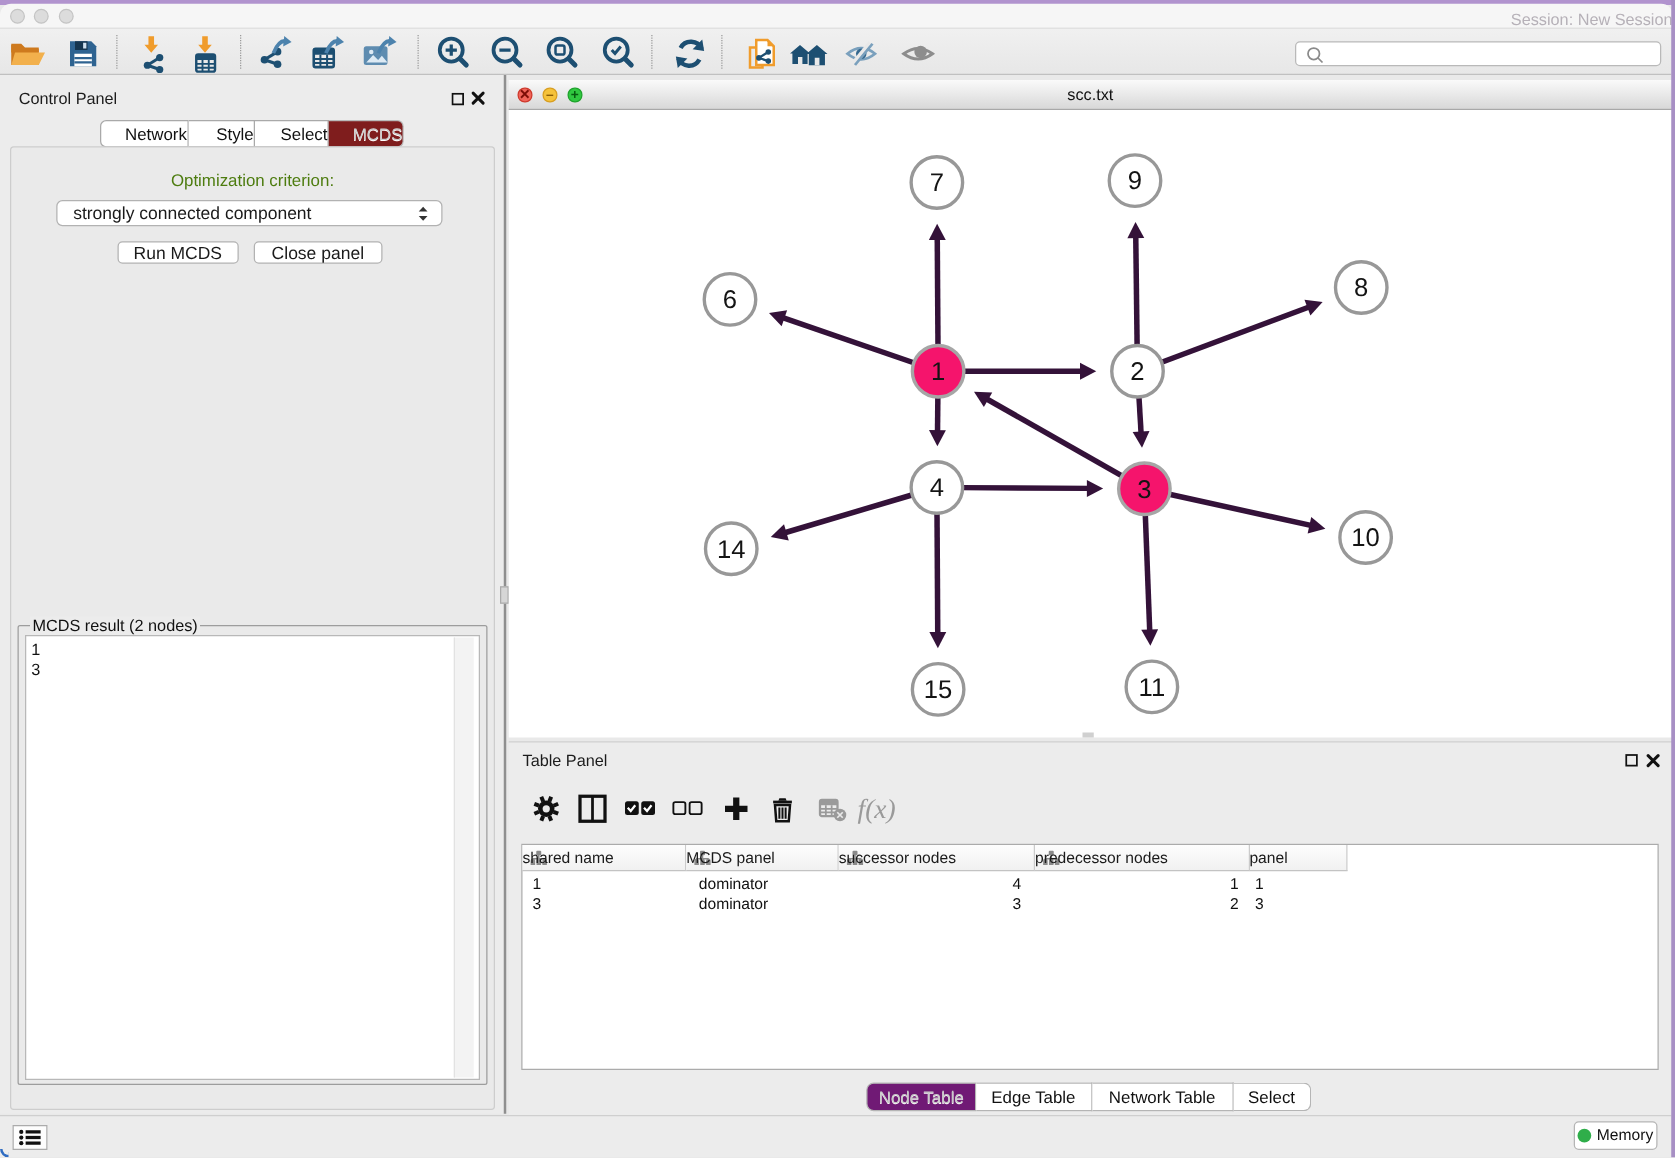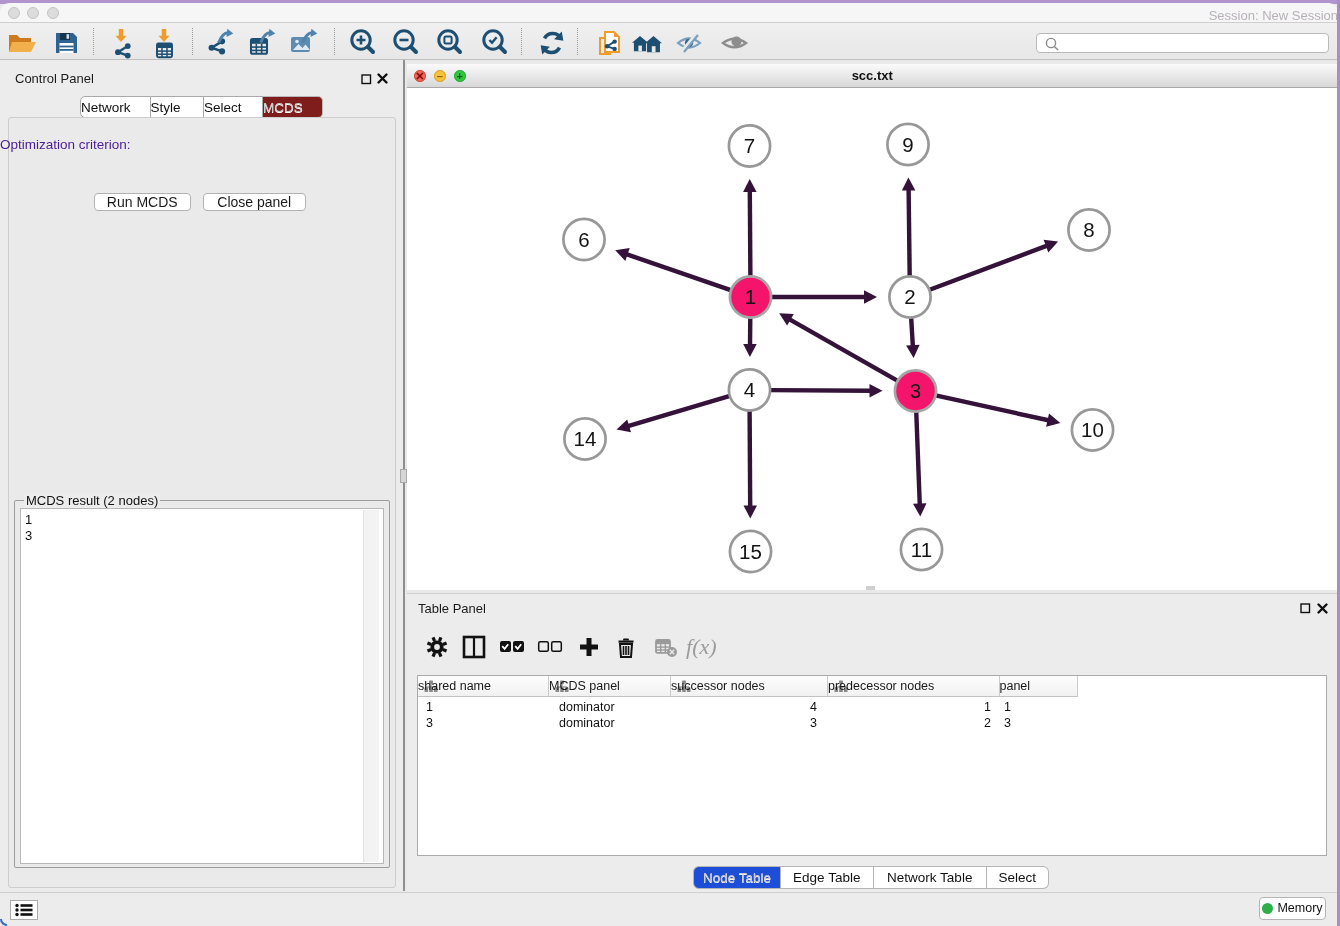--- a/index.html
+++ b/index.html
@@ -13,50 +13,50 @@
 
 #toolbar{left:0;top:22.5px;width:1337px;height:37px;background:linear-gradient(#f0f0f0,#e7e7e7);border-bottom:1px solid #c0c0c0}
 .sep{position:absolute;top:5px;height:27px;width:0;border-left:1px dotted #9a9a9a}
 .ticon{position:absolute;top:3px}
 #search{position:absolute;left:1036px;top:10.5px;width:293px;height:20px;background:#fff;border:1px solid #b9b9b9;border-radius:4px}
 
 #cpanel{left:0;top:59.5px;width:404px;height:831.5px;background:#ececec}
 #cphead{position:absolute;left:15px;top:11.5px;font-size:13px;color:#1c1c1c}
 .wbtn{position:absolute;font-size:13px;color:#111}
 #cptabs{position:absolute;left:80px;top:36.5px;height:22px}
-.tab{position:absolute;top:0;height:22px;border:1px solid #a9a9a9;background:#fff;font-size:13.5px;color:#111;text-align:left;line-height:21px}
+.tab{position:absolute;top:0;height:22px;border:1px solid #a9a9a9;background:#fff;font-size:13.5px;color:#111;text-align:right;line-height:21px}
 .tabsel{background:#7f1d1d;color:#ccc;text-shadow:0 1px 0 #fff;border-color:#b9b9b9}
 #cpinner{position:absolute;left:8px;top:57.5px;width:388px;height:771px;background:#eaeaea;border:1px solid #cdcdcd;border-radius:3px}
-#optlabel{position:absolute;left:0;top:77.5px;width:404px;text-align:left;font-size:13.5px;color:#4c1d95}
+#optlabel{position:absolute;left:0;top:77.5px;width:404px;text-align:center;font-size:13.5px;color:#4d7c0f}
 #dropdown{position:absolute;left:44.5px;top:100px;width:309px;height:21px;background:#fff;border:1px solid #b2b2b2;border-radius:5px;font-size:14px;color:#1a1a1a;line-height:19px;padding-left:13px}
 .btn{position:absolute;top:133.5px;height:18px;background:#fff;border:1px solid #b2b2b2;border-radius:4px;font-size:14px;color:#1a1a1a;text-align:center;line-height:16px}
 #fieldset{position:absolute;left:14px;top:440.5px;width:376px;height:368px;border:1px solid #9d9d9d;border-radius:2px}
 #fslegend{position:absolute;left:9px;top:-8px;background:#ececec;font-size:13px;color:#111;padding:0 2px}
 #fstext{position:absolute;left:5px;top:7px;width:364px;height:356px;background:#fff;border:1px solid #b8b8b8;font-size:13px;color:#111;line-height:16px;padding:3px 0 0 4px}
 #fsscroll{position:absolute;right:4px;top:1px;width:16px;height:352px;background:#f3f3f3;border-left:1px solid #e2e2e2}
 
 #vsplit{left:403px;top:59.5px;width:2px;height:831px;background:#8f8f8f}
 #vgrip{left:400px;top:469px;width:7px;height:14px;background:#d6d6d6;border:1px solid #aaa}
 
 #netwin{left:407px;top:64px;width:930.5px;height:526px}
 #nettitle{position:absolute;left:0;top:0;width:100%;height:24px;background:linear-gradient(#fafafa,#d8d8d8);border-bottom:1px solid #a8a8a8}
 .light{position:absolute;top:6.2px;width:11.6px;height:11.6px;border-radius:50%;font-size:11px;text-align:center;line-height:11px;font-weight:700}
-#netname{position:absolute;top:4px;width:100%;text-align:center;font-size:13px;font-weight:700;color:#111}
+#netname{position:absolute;top:4px;width:100%;text-align:center;font-size:13px;font-weight:400;color:#111}
 #netcanvas{position:absolute;left:0;top:24px;width:930.5px;height:502px;background:#fff}
 #bgrip{left:866px;top:586px;width:9px;height:4px;background:#d0d0d0}
 
 #tpanel{left:407px;top:592.5px;width:930.5px;height:299px;background:#ececec;border-top:1px solid #cfcfcf}
 #tphead{position:absolute;left:11px;top:7px;font-size:13px;color:#1c1c1c}
 #ttable{position:absolute;left:10px;top:81px;width:910px;height:181px;background:#fff;border:1px solid #ababab}
 .th{position:absolute;top:0;height:21px;background:linear-gradient(#fdfdfd,#f1f1f1);border-right:1px solid #cscsc;border-right:1px solid #cbcbcb;border-bottom:1px solid #c3c3c3;font-size:12.5px;color:#1a1a1a}
 .thlab{position:absolute;top:3px;width:100%;text-align:left}
 .trow{position:absolute;font-size:12.5px;color:#111}
 #ttabs{position:absolute;left:286px;top:272px;height:23px}
 .btab{position:absolute;top:0;height:23px;background:#fff;border:1px solid #b5b5b5;font-size:13.5px;color:#111;text-align:center;line-height:22px}
-.btabsel{background:#1d4ed8;color:#c9c9c9;text-shadow:0 1px 0 #f8f8f8}
+.btabsel{background:#701a75;color:#c9c9c9;text-shadow:0 1px 0 #f8f8f8}
 
 #statusbar{left:0;top:891.5px;width:1337px;height:34.5px;background:#ececec;border-top:1px solid #cfcfcf}
 #listbtn{position:absolute;left:10px;top:7px;width:28px;height:20px;background:#fdfdfd;border:1px solid #ababab}
 #membtn{position:absolute;left:1259px;top:4.5px;width:67px;height:23px;background:#fff;border:1px solid #b5b5b5;border-radius:4px;font-size:12.5px;color:#111;text-align:center;line-height:21px}
 </style></head>
 <body>
 <div class="abs" id="purpletop"></div>
 <div class="abs" id="titlebar">
   <div class="tl" style="left:8px"></div>
     <div class="tl" style="left:27px"></div>
@@ -193,20 +193,26 @@
       <path d="M2.5 2.5 L10.5 10.5 M10.5 2.5 L2.5 10.5" stroke="#111" stroke-width="2.4" stroke-linecap="round"></path>
     </svg>
   <div id="cptabs">
     <div class="tab" style="left:0;width:70.5px;border-radius:5px 0 0 5px">Network</div>
     <div class="tab" style="left:70.5px;width:53.5px;border-left:none">Style</div>
     <div class="tab" style="left:124px;width:59px;border-left:none">Select</div>
     <div class="tab tabsel" style="left:183px;width:60px;border-left:none;border-radius:0 5px 5px 0">MCDS</div>
   </div>
   <div id="cpinner"></div>
   <div id="optlabel">Optimization criterion:</div>
+  <div id="dropdown">strongly connected component
+    <svg width="11" height="14" style="position:absolute;right:9px;top:3px">
+        <path d="M2 5.2 L5.5 1.4 L9 5.2 Z" fill="#333"></path>
+        <path d="M2 8.8 L5.5 12.6 L9 8.8 Z" fill="#333"></path>
+      </svg>
+  </div>
   <div class="btn" style="left:94px;width:96.5px">Run MCDS</div>
   <div class="btn" style="left:203px;width:102.5px">Close panel</div>
   <div id="fieldset">
     <div id="fslegend">MCDS result (2 nodes)</div>
     <div id="fstext">1<br>3<div id="fsscroll"></div></div>
   </div>
 </div>
 <div class="abs" id="vsplit"></div>
 <div class="abs" id="vgrip"></div>
 <div class="abs" id="netwin">

